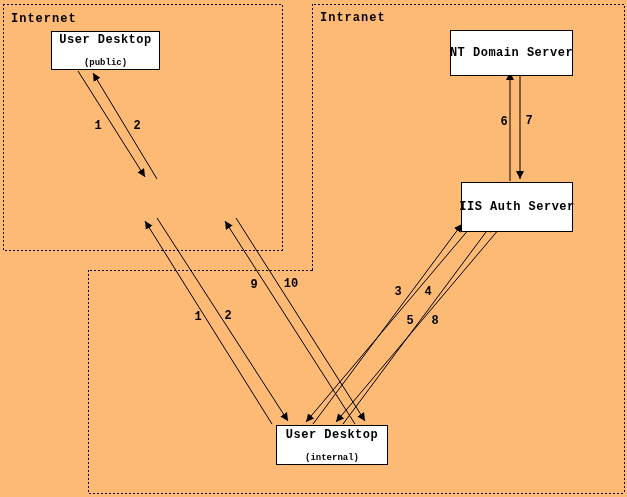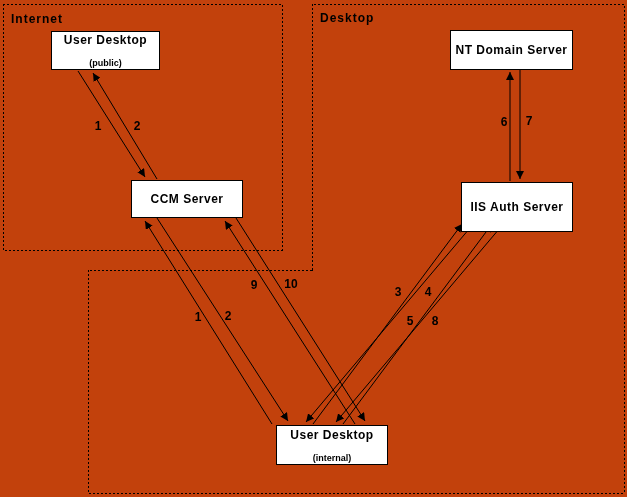--- a/index.html
+++ b/index.html
@@ -1,18 +1,18 @@
 <!DOCTYPE html>
 <html><head>
 <meta charset="utf-8">
 <style>
   html,body{margin:0;padding:0;background:#ffffff;}
   .stage{
-    position:relative;width:627px;height:497px;background:#c2410c;
-    font-family:Liberation Sans, sans-serif;
+    position:relative;width:627px;height:497px;background:#fdba74;
+    font-family:Liberation Mono, monospace;
     color:#000;overflow:hidden;
   }
   .stage svg{position:absolute;left:0;top:0;width:627px;height:497px;}
   .zone-label{
     position:absolute;font-size:12px;font-weight:bold;letter-spacing:1px;
     white-space:nowrap;
   }
   .node{
     position:absolute;background:#ffffff;border:1px solid #000;
     display:flex;flex-direction:column;align-items:center;justify-content:center;
@@ -53,32 +53,29 @@
     <line x1="475" y1="222" x2="306" y2="422" stroke="#000" stroke-width="1" marker-end="url(#ah)"></line>
 
     <line x1="343" y1="424" x2="492" y2="224" stroke="#000" stroke-width="1" marker-end="url(#ah)"></line>
     <line x1="505" y1="222" x2="336" y2="422" stroke="#000" stroke-width="1" marker-end="url(#ah)"></line>
 
     <line x1="510" y1="181" x2="510" y2="72" stroke="#000" stroke-width="1" marker-end="url(#ah)"></line>
     <line x1="520" y1="69" x2="520" y2="179" stroke="#000" stroke-width="1" marker-end="url(#ah)"></line>
   </svg>
 
   <div class="zone-label" style="left:11px;top:12px;">Internet</div>
-  <div class="zone-label" style="left:320px;top:11px;">Desktop</div>
+  <div class="zone-label" style="left:320px;top:11px;">Intranet</div>
 
   <div class="node" style="left:51px;top:31px;width:109px;height:39px;">
     <div class="title">User Desktop</div>
     <div class="subtitle">(public)</div>
   </div>
 
-  <div class="node" style="left:131px;top:180px;width:112px;height:38px;">
-    <div class="title">CCM Server</div>
-  </div>
 
-  <div class="node" style="left:450px;top:30px;width:123px;height:40px;">
+  <div class="node" style="left:450px;top:30px;width:123px;height:46px;">
     <div class="title">NT Domain Server</div>
   </div>
 
   <div class="node" style="left:461px;top:182px;width:112px;height:50px;">
     <div class="title">IIS Auth Server</div>
   </div>
 
   <div class="node" style="left:276px;top:425px;width:112px;height:40px;">
     <div class="title">User Desktop</div>
     <div class="subtitle">(internal)</div>

